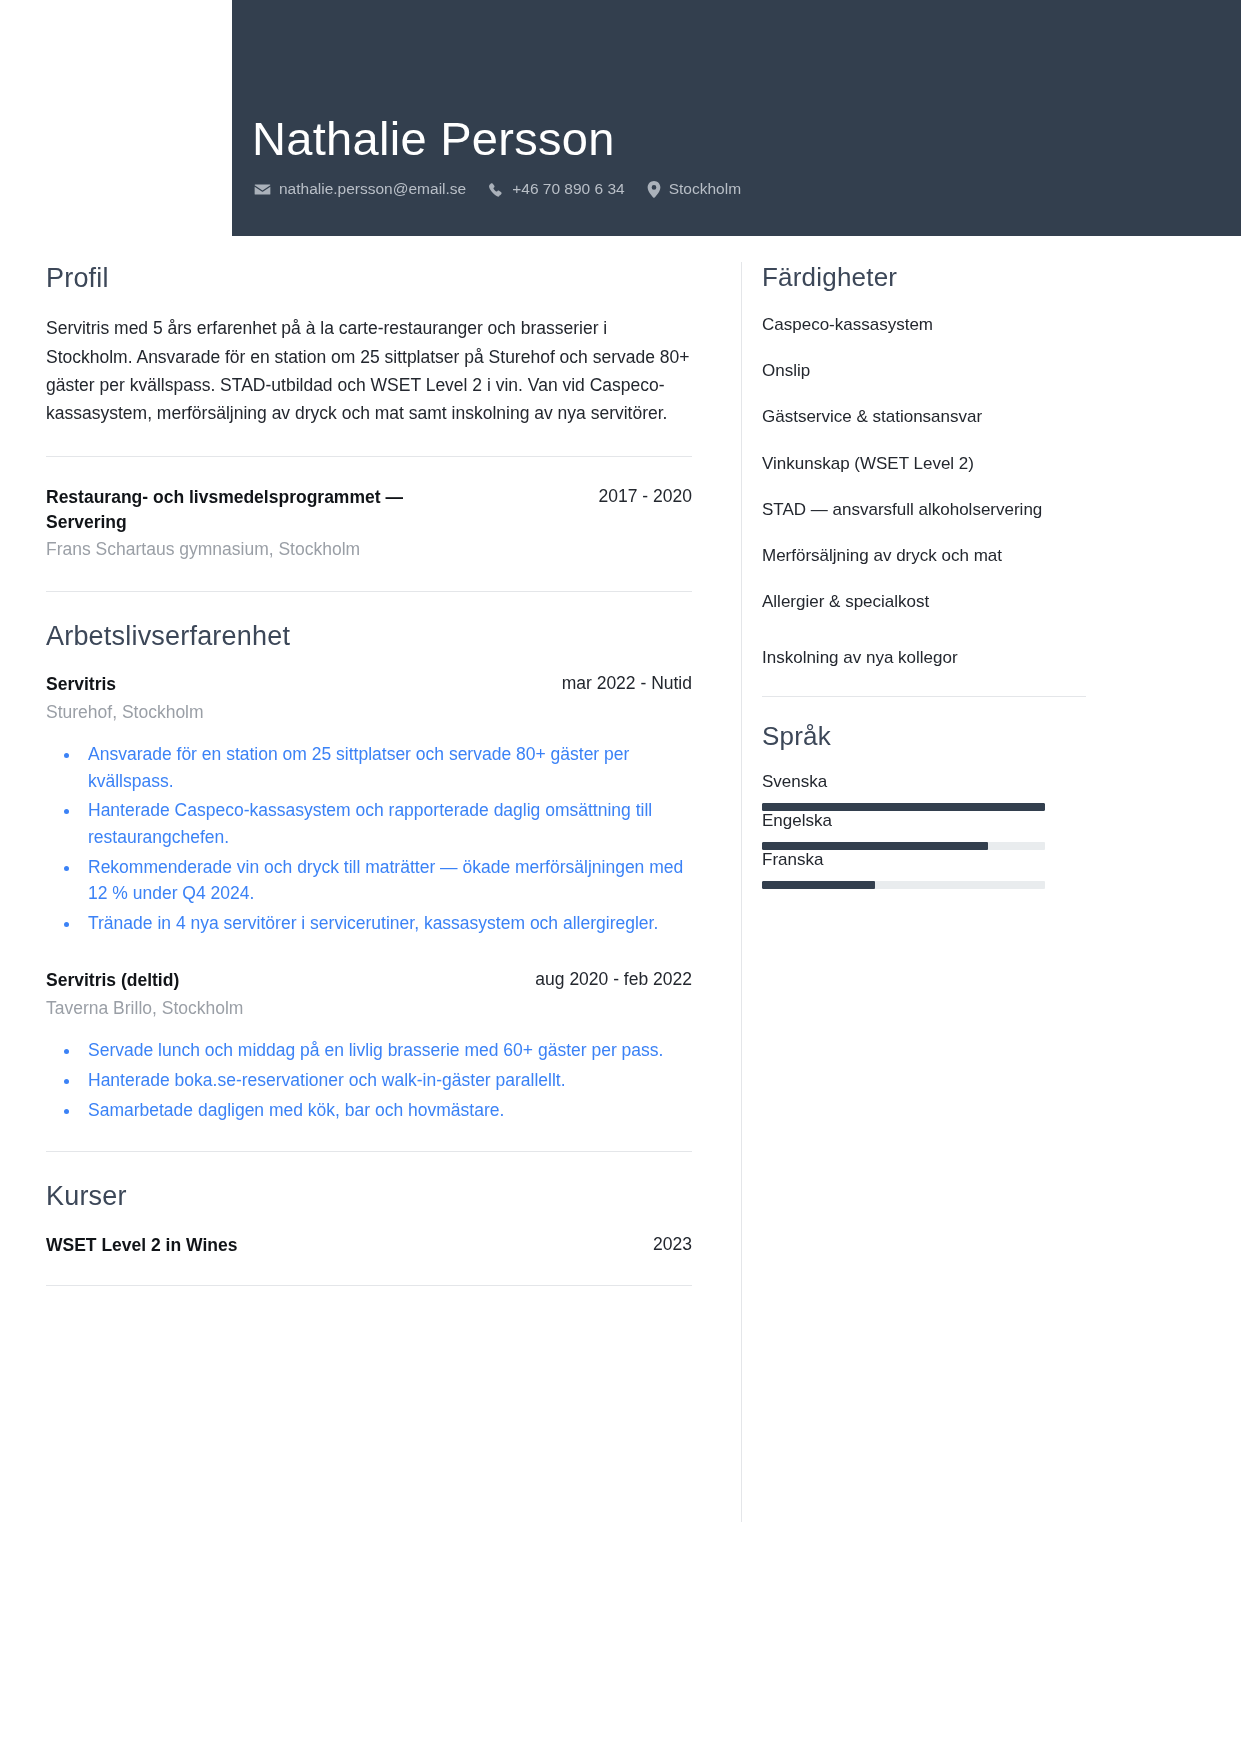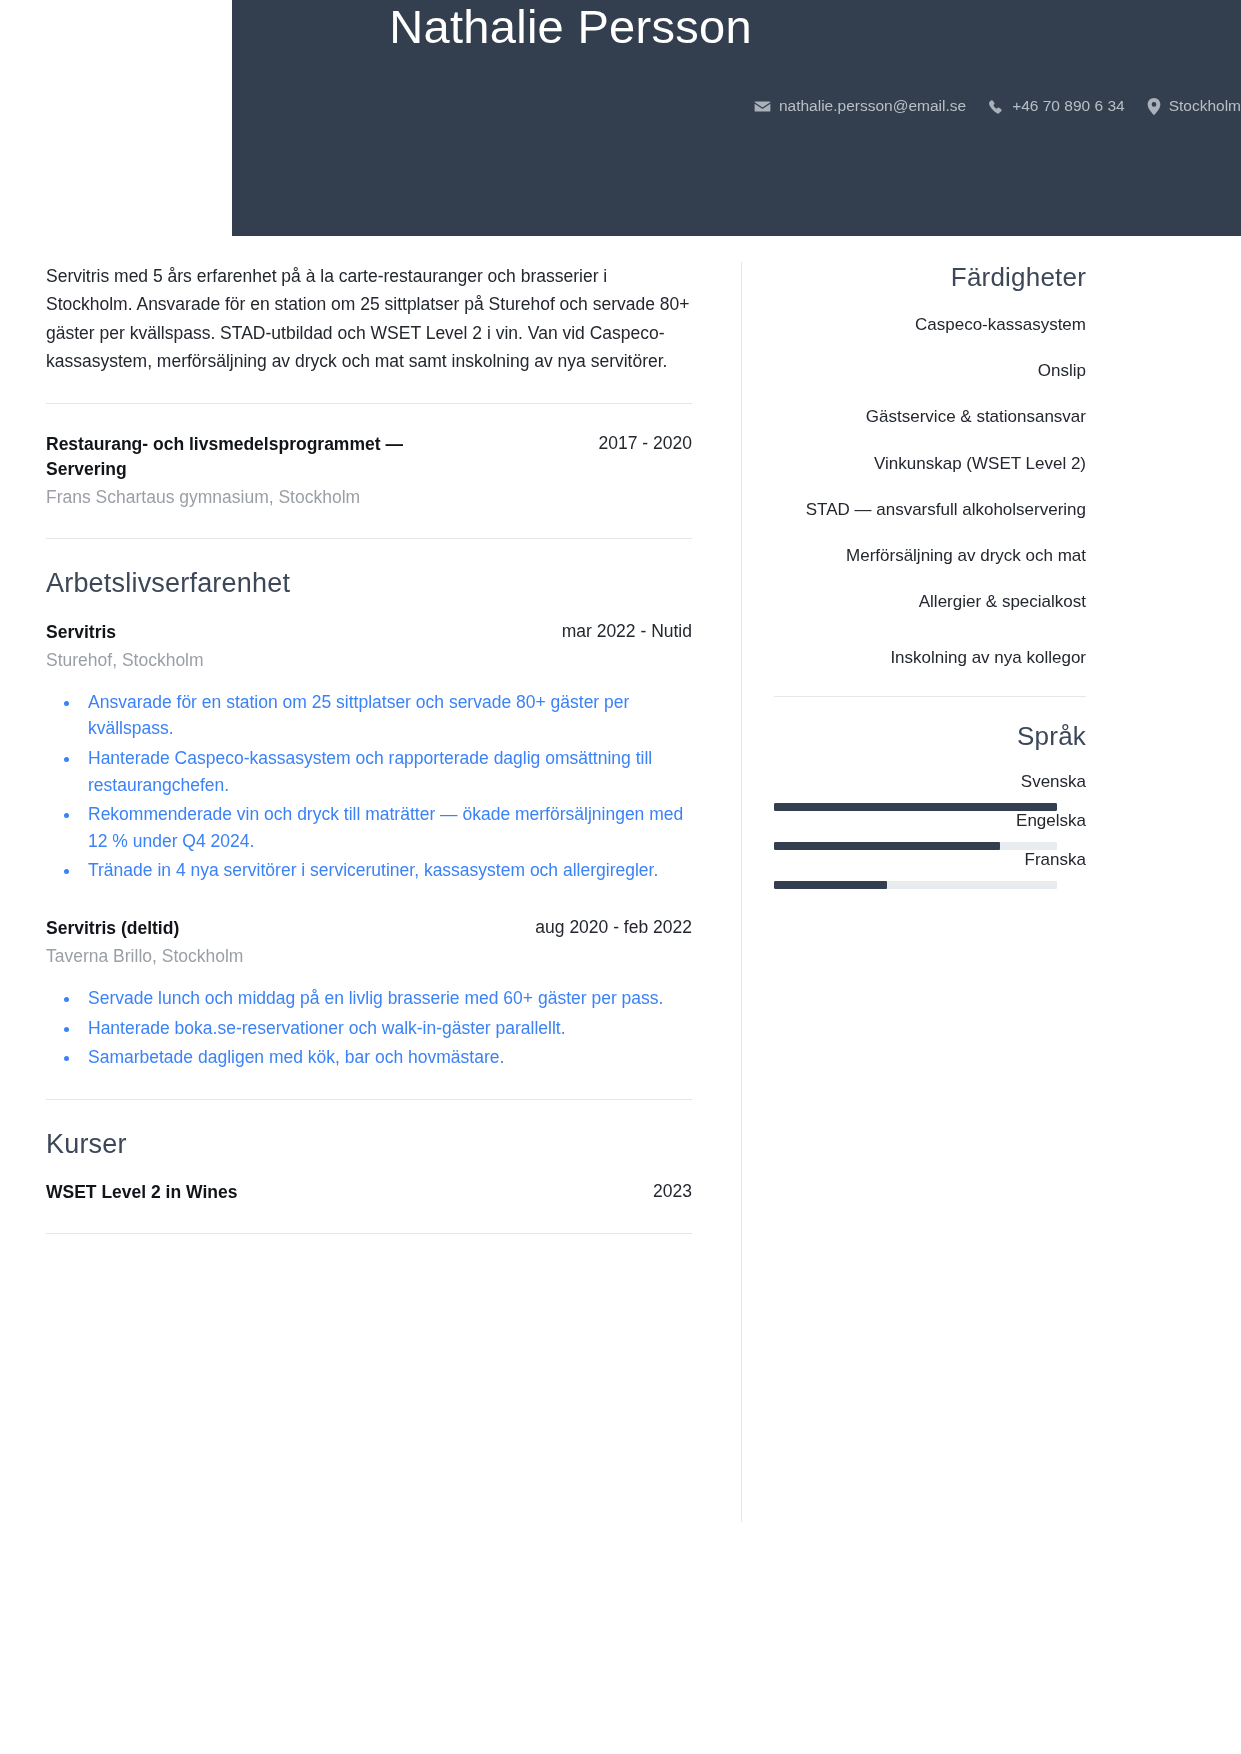--- a/index.html
+++ b/index.html
@@ -20,20 +20,21 @@
   
   .header {
     position: absolute;
     left: 232px;
     top: 0;
     width: 1009px;
     height: 236px;
     background: #333f4e;
     padding: 0 0 0 20px;
     display: flex;
+    flex-direction: column;
     justify-content: flex-end;
     padding-bottom: 38px;
   }
   .full-name {
     font-size: 47px;
     font-weight: 300;
     color: #ffffff;
     letter-spacing: 0.3px;
     line-height: 1.15;
   }
@@ -68,23 +69,22 @@
     top: 26px;
     width: 646px;
   }
 
   .side-col {
     position: absolute;
     left: 741px;
     top: 26px;
     width: 345px;
     border-left: 1px solid #e4e6e9;
-    padding-left: 32px;
+    padding-left: 20px;
     min-height: 1260px;
-    text-align: right;
   }
 
   
   h2.sec-title {
     font-size: 27px;
     font-weight: 300;
     color: #3c4758;
     letter-spacing: 0.2px;
     margin-bottom: 20px;
     line-height: 1.2;
@@ -226,20 +226,21 @@
     </div>
 
   </div>
 </div>
 
 <div class="content">
 
   <div class="main-col">
 
     <section>
+      <h2 class="sec-title">Profil</h2>
       <p class="profile-text">Servitris med 5 års erfarenhet på à la carte-restauranger och brasserier i Stockholm. Ansvarade för en station om 25 sittplatser på Sturehof och servade 80+ gäster per kvällspass. STAD-utbildad och WSET Level 2 i vin. Van vid Caspeco-kassasystem, merförsäljning av dryck och mat samt inskolning av nya servitörer.</p>
     </section>
 
     <div class="divider"></div>
 
     <section>
       <div class="entry">
         <div class="entry-head">
           <div class="entry-title">Restaurang- och livsmedelsprogrammet — Servering</div>
           <div class="entry-date">2017 - 2020</div>

